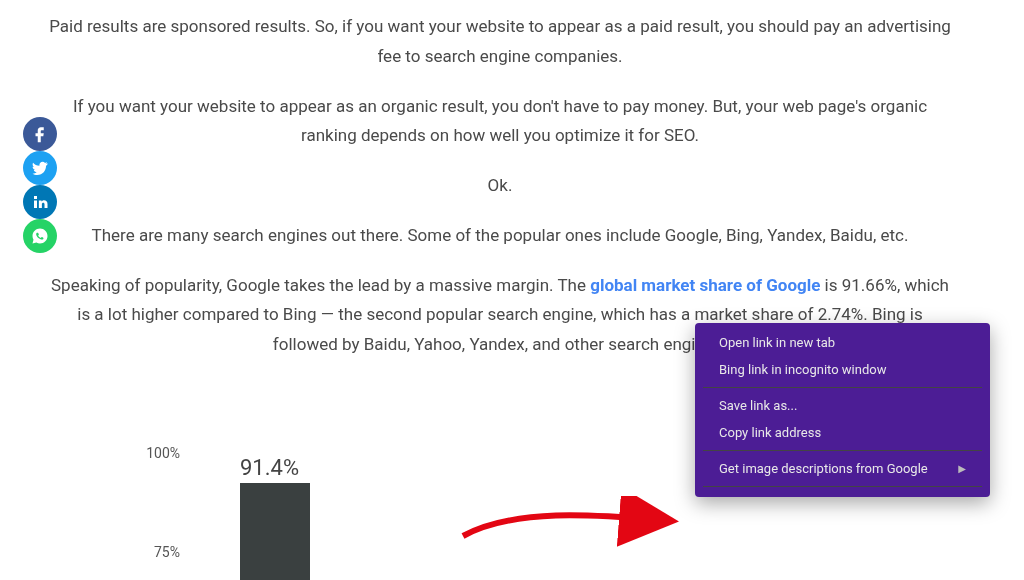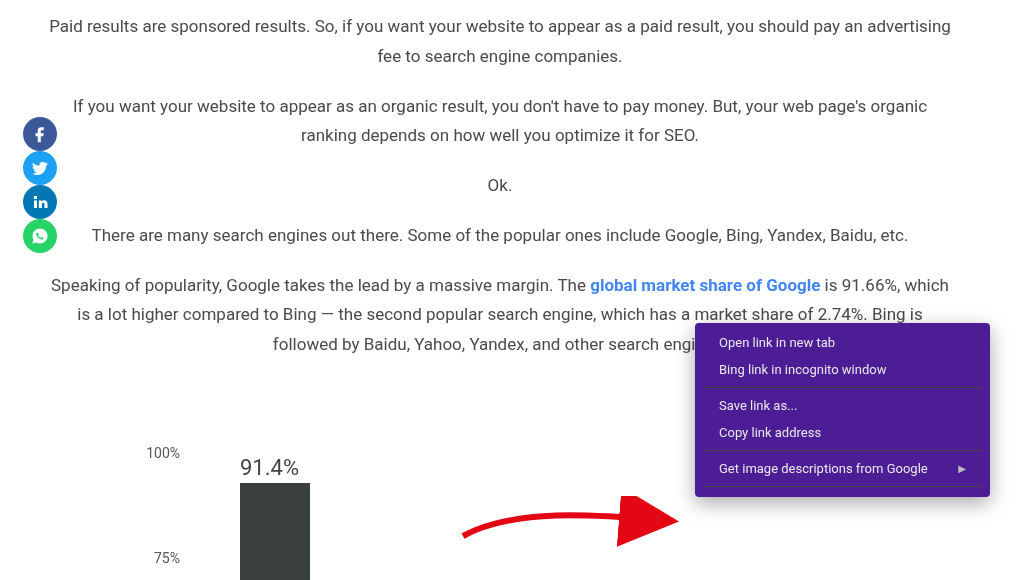--- a/index.html
+++ b/index.html
@@ -141,21 +141,21 @@
   </a>
   <a class="social-icon whatsapp">
     <svg viewBox="0 0 24 24">
         <path d="M12 2C6.5 2 2 6.5 2 12c0 1.8.5 3.5 1.3 5L2 22l5.2-1.3c1.4.8 3.1 1.3 4.8 1.3 5.5 0 10-4.5 10-10S17.5 2 12 2zm4.8 13.6c-.2.6-1.2 1.1-1.7 1.1-.4.1-1 .1-1.6-.1-.4-.1-.8-.3-1.4-.5-2.5-1.1-4.1-3.6-4.2-3.8-.1-.2-1-1.3-1-2.5s.6-1.8.9-2c.2-.2.5-.3.7-.3h.5c.2 0 .4 0 .6.4.2.5.7 1.8.8 1.9.1.1.1.3 0 .4-.1.2-.1.3-.3.5l-.4.5c-.1.1-.3.3-.1.5.1.3.6 1 1.3 1.6.9.8 1.6 1 1.9 1.2.2.1.4.1.5-.1.2-.2.6-.7.7-.9.2-.2.3-.2.5-.1.2.1 1.4.7 1.6.8.2.1.4.2.4.3.1.1.1.6-.1 1.1z"></path>
       </svg>
   </a>
 </div>
 
 <div class="chart-area">
   <div class="ylabel" style="left:-30px; top:10px;">100%</div>
-  <div class="ylabel" style="left:-30px; top:115px;text-align:right;">75%</div>
+  <div class="ylabel" style="left:-30px; top:109px;text-align:right;">75%</div>
   <div class="bar-label" style="left:100px; top:20px;">91.4%</div>
   <div class="bar" style="left:100px; top:48px; height:200px;"></div>
 </div>
 
 <div class="context-menu">
   <div class="menu-item">Open link in new tab</div>
   <div class="menu-item">Bing link in incognito window</div>
   <hr class="menu-sep">
   <div class="menu-item">Save link as...</div>
   <div class="menu-item">Copy link address</div>

